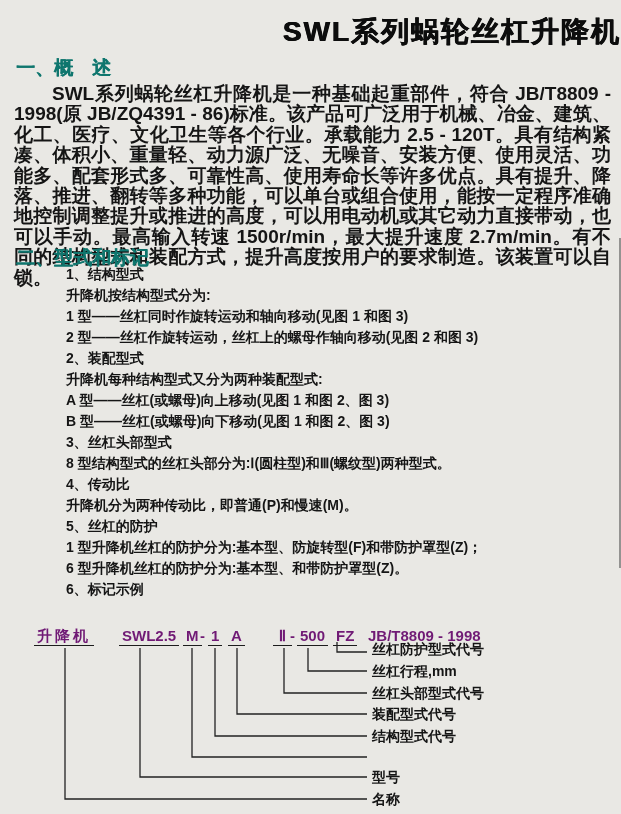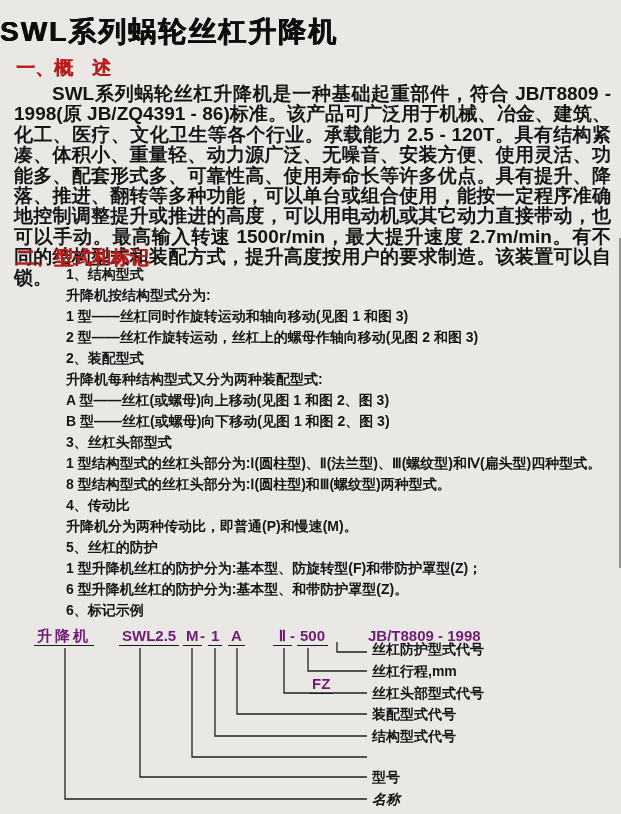--- a/index.html
+++ b/index.html
@@ -13,33 +13,33 @@
     width: 621px;
     height: 814px;
     background: #e9e8e4;
     color: #161616;
     overflow: hidden;
   }
   .doc-title {
     position: absolute;
     top: 13px; left: 0;
     width: 621px;
-    text-align: left;
+    text-align: right;
     font-size: 28px;
     font-weight: bold;
     letter-spacing: 2px;
     color: #0d0d0d;
     text-shadow: 0.6px 0 0 currentColor, -0.3px 0 0 currentColor;
   }
   .sec-heading {
     position: absolute;
     left: 16px;
     font-size: 19px;
     font-weight: bold;
-    color: #b91c1c;
+    color: #0f766e;
     text-shadow: 0.4px 0 0 currentColor;
     white-space: nowrap;
   }
   #h-overview { top: 55px; }
   #h-types { top: 245px; }
   .overview-para {
     position: absolute;
     top: 84px; left: 14px;
     width: 597px;
     font-size: 19px;
@@ -122,56 +122,55 @@
   <div class="type-list">
     <div class="list-line">1、结构型式</div>
     <div class="list-line">升降机按结构型式分为:</div>
     <div class="list-line">1 型——丝杠同时作旋转运动和轴向移动(见图 1 和图 3)</div>
     <div class="list-line">2 型——丝杠作旋转运动，丝杠上的螺母作轴向移动(见图 2 和图 3)</div>
     <div class="list-line">2、装配型式</div>
     <div class="list-line">升降机每种结构型式又分为两种装配型式:</div>
     <div class="list-line">A 型——丝杠(或螺母)向上移动(见图 1 和图 2、图 3)</div>
     <div class="list-line">B 型——丝杠(或螺母)向下移动(见图 1 和图 2、图 3)</div>
     <div class="list-line">3、丝杠头部型式</div>
-    <div class="list-line">1 型结构型式的丝杠头部分为:Ⅰ(圆柱型)、Ⅱ(法兰型)、Ⅲ(螺纹型)和Ⅳ(扁头型)四种型式。</div>
     <div class="list-line">8 型结构型式的丝杠头部分为:Ⅰ(圆柱型)和Ⅲ(螺纹型)两种型式。</div>
     <div class="list-line">4、传动比</div>
     <div class="list-line">升降机分为两种传动比，即普通(P)和慢速(M)。</div>
     <div class="list-line">5、丝杠的防护</div>
     <div class="list-line">1 型升降机丝杠的防护分为:基本型、防旋转型(F)和带防护罩型(Z)；</div>
     <div class="list-line">6 型升降机丝杠的防护分为:基本型、和带防护罩型(Z)。</div>
     <div class="list-line">6、标记示例</div>
   </div>
 
   <span class="mark-code" style="left:34px; letter-spacing:3px;">升降机</span>
   <span class="mark-code" style="left:119px;">SWL2.5</span>
   <span class="mark-code" style="left:183px; min-width:17px;">M</span>
   <span class="mark-sep" style="left:200px;">-</span>
   <span class="mark-code" style="left:208px; min-width:13px;">1</span>
   <span class="mark-code" style="left:228px; min-width:17px;">A</span>
   <span class="mark-code" style="left:273px; min-width:19px;">Ⅱ</span>
   <span class="mark-sep" style="left:290px;">-</span>
   <span class="mark-code" style="left:297px;">500</span>
-  <span class="mark-code" style="left:309px;margin-top:48px;">FZ</span>
+  <span class="mark-code" style="left:333px;">FZ</span>
   <span class="mark-std" style="left:368px;">JB/T8809 - 1998</span>
 
   <svg class="leader-svg" viewBox="0 0 621 814">
     <polyline points="337,642 337,652 367,652"></polyline>
     <polyline points="308,648 308,671 367,671"></polyline>
     <polyline points="284,648 284,693 367,693"></polyline>
     <polyline points="237,648 237,714 367,714"></polyline>
     <polyline points="215,648 215,736 367,736"></polyline>
     <polyline points="192,648 192,757 367,757"></polyline>
     <polyline points="140,648 140,777 367,777"></polyline>
     <polyline points="65,648 65,799 367,799"></polyline>
   </svg>
 
   <div class="mark-label" style="top:642px;">丝杠防护型式代号</div>
   <div class="mark-label" style="top:664px;">丝杠行程,mm</div>
   <div class="mark-label" style="top:686px;">丝杠头部型式代号</div>
   <div class="mark-label" style="top:707px;">装配型式代号</div>
   <div class="mark-label" style="top:729px;">结构型式代号</div>
   <div class="mark-label" style="top:770px;text-align:right;">型号</div>
-  <div class="mark-label" style="top:792px;font-style:italic;">名称</div>
+  <div class="mark-label" style="top:792px;">名称</div>
 
   <div class="scan-edge"></div>
 
 </div>
 
 </body></html>

